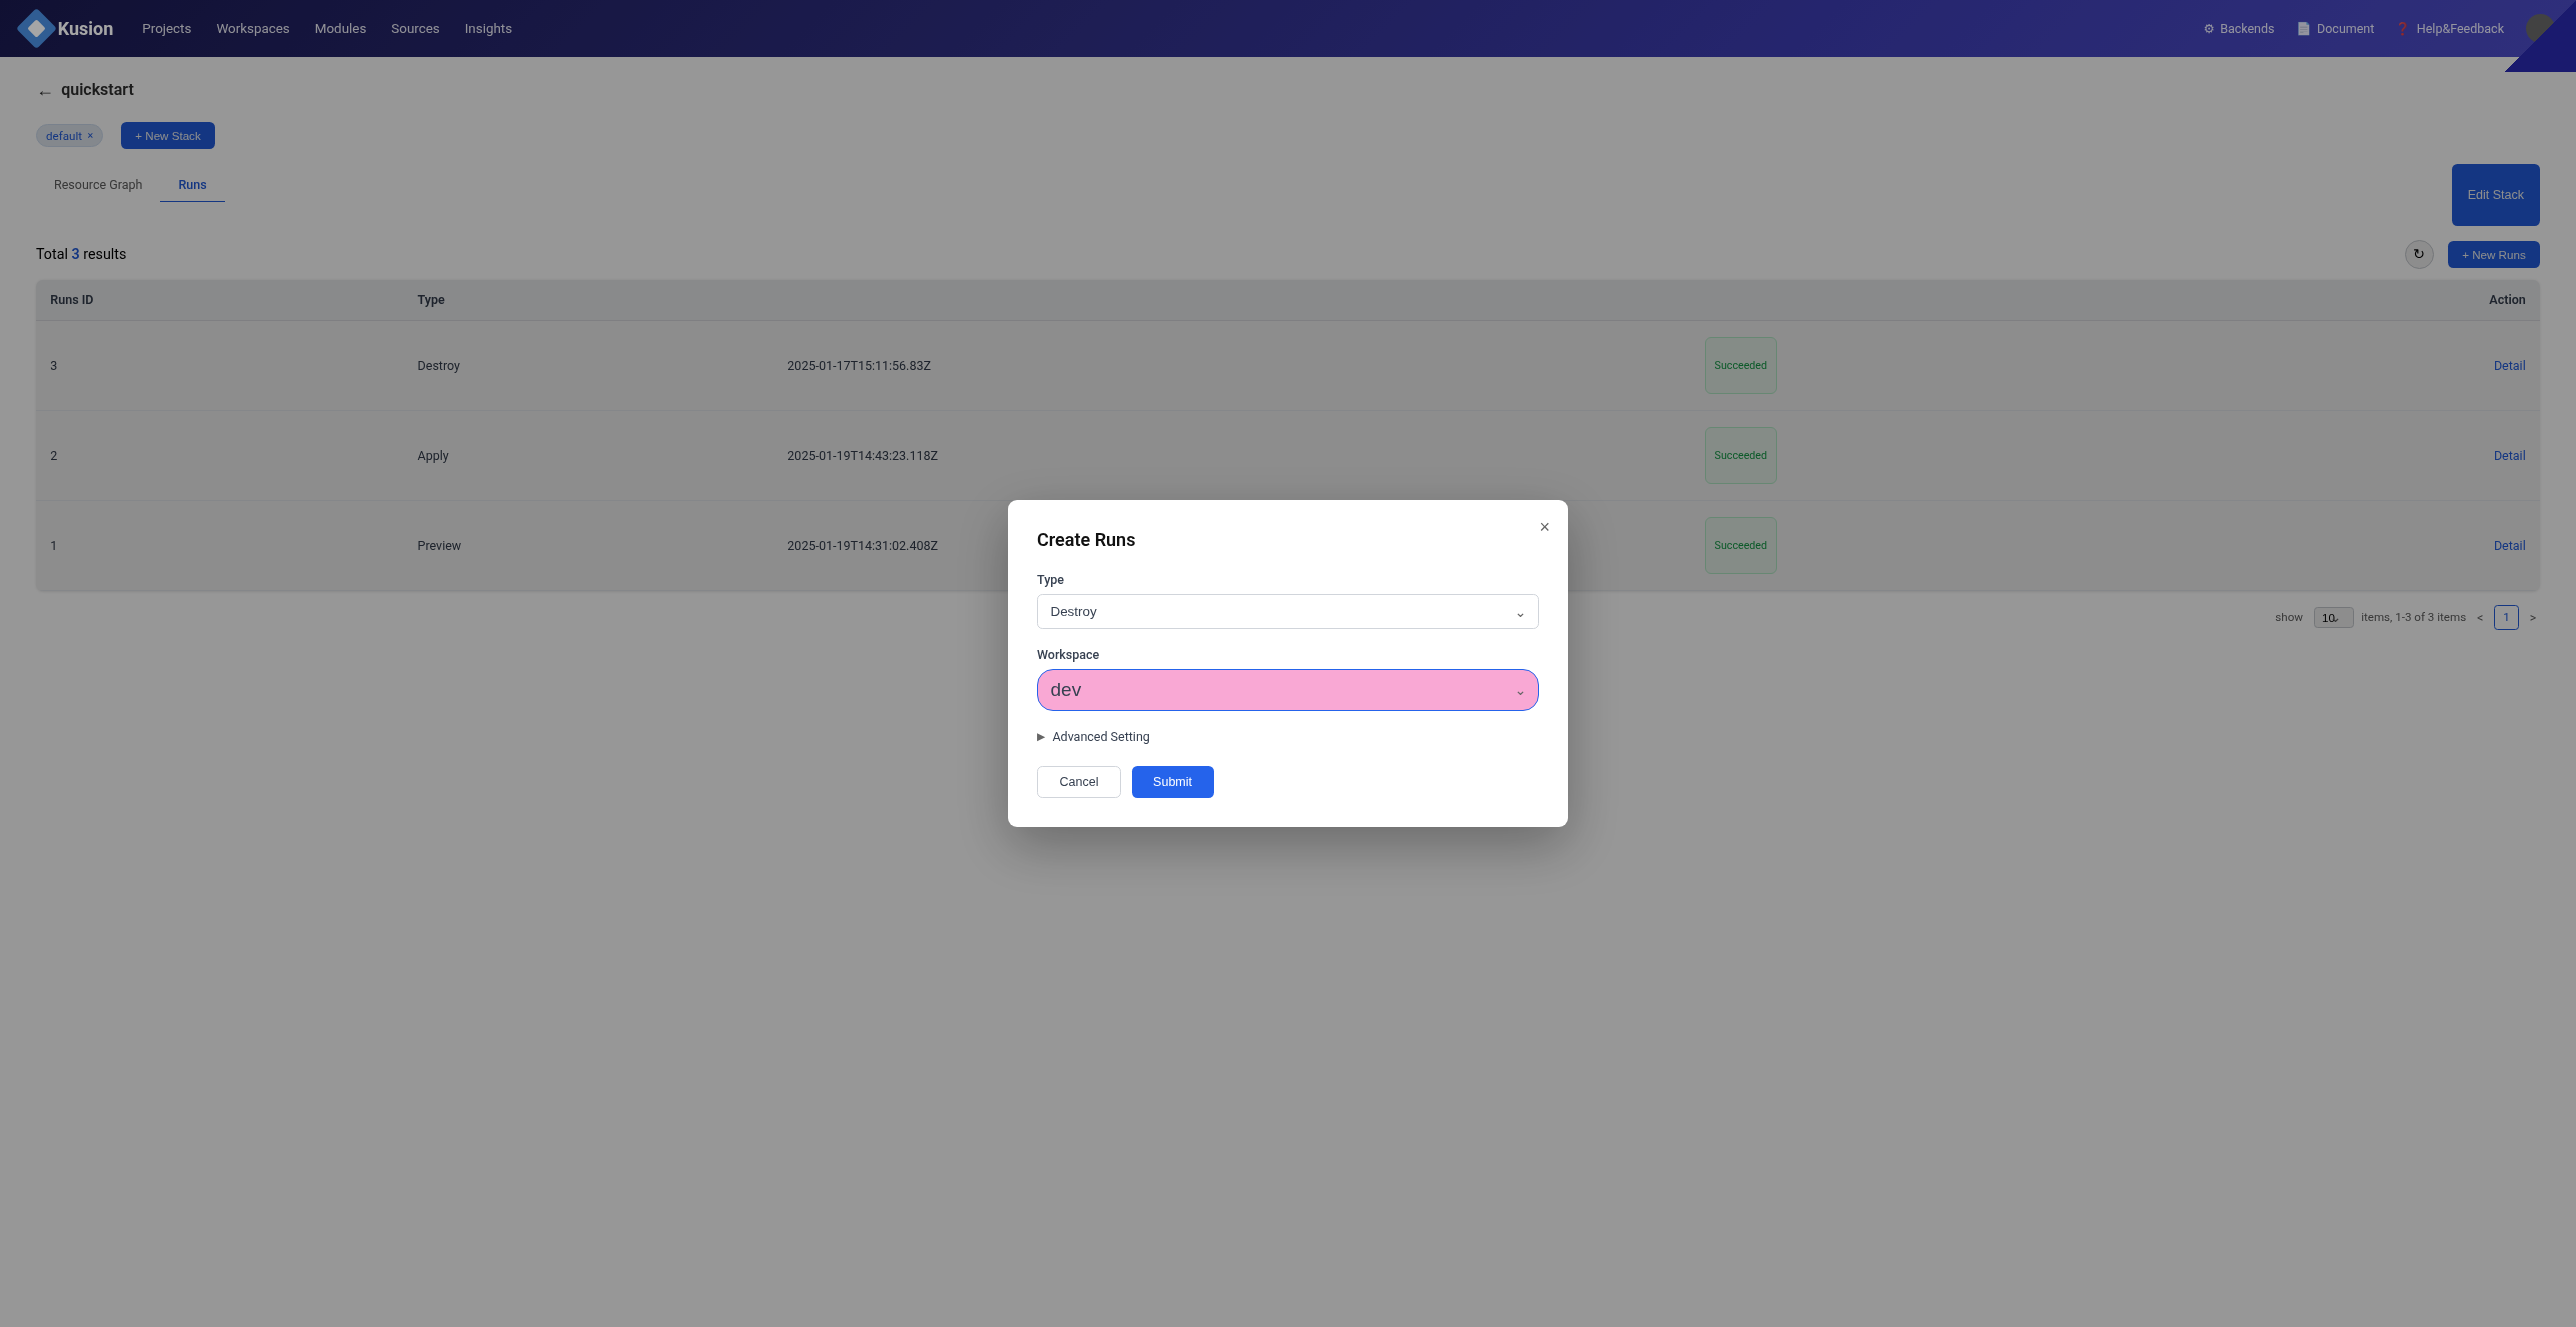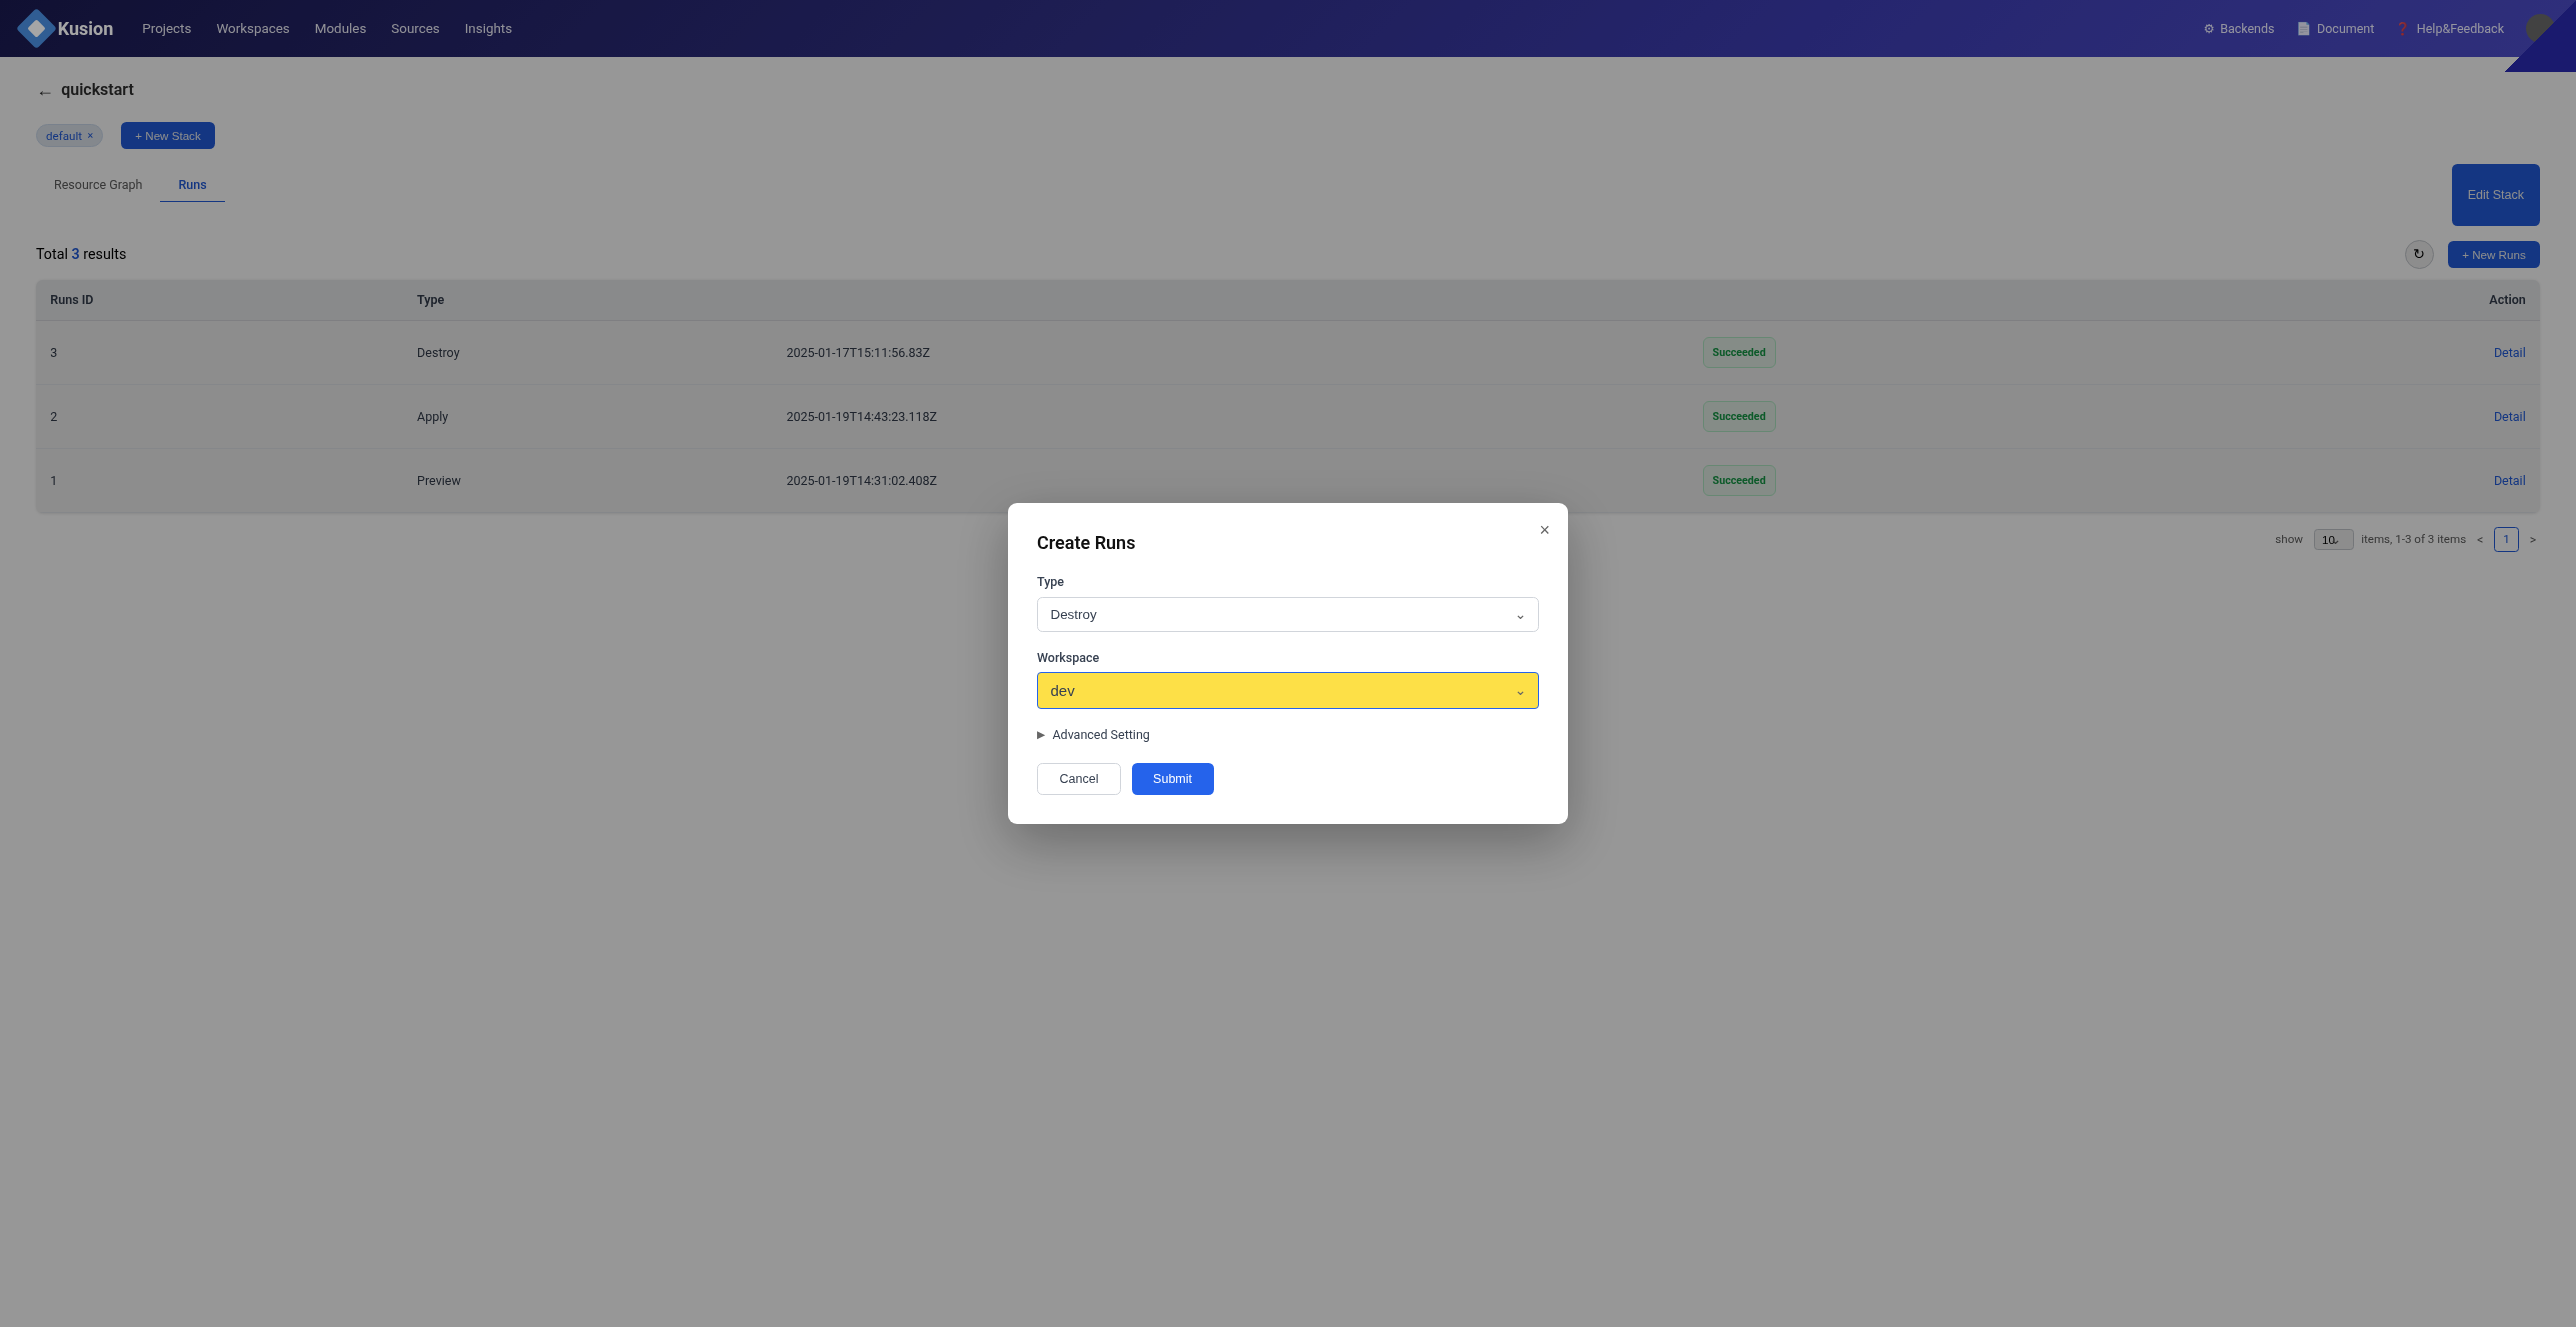--- a/index.html
+++ b/index.html
@@ -239,24 +239,24 @@
       border-bottom: 0.9px solid #e5e7eb;
     }
     .runs-table td {
       padding: 16px 14.3px;
       font-size: 12.5px;
       color: #374151;
       border-bottom: 0.9px solid #f1f5f9;
     }
     .status-badge {
       display: inline-block;
-      padding: 8px 9px;
+      padding: 21px 9px;
       border-radius: 6px;
       font-size: 10.7px;
-      font-weight: 700;
+      font-weight: 400;
       background: #f0fdf4;
       color: #16a34a;
       border: 0.9px solid #bbf7d0;
     }
     .detail-link {
       color: #2563eb;
       cursor: pointer;
       font-size: 12.5px;
     }
     .pagination {
@@ -366,25 +366,25 @@
       right: 12.5px;
       top: 50%;
       transform: translateY(-50%);
       color: #666;
       pointer-events: none;
       font-size: 14.3px;
     }
     .modal-input {
       width: 100%;
       border: 1.8px solid #2563eb;
-      border-radius: 4px;
+      border-radius: 16px;
       padding: 9px 32px 9px 12.5px;
-      font-size: 15px;
+      font-size: 19px;
       color: #374151;
-      background: #fde047;
+      background: #f9a8d4;
       outline: none;
     }
     .input-wrapper {
       position: relative;
     }
     .input-wrapper::after {
       content: '⌄';
       position: absolute;
       right: 12.5px;
       top: 50%;

